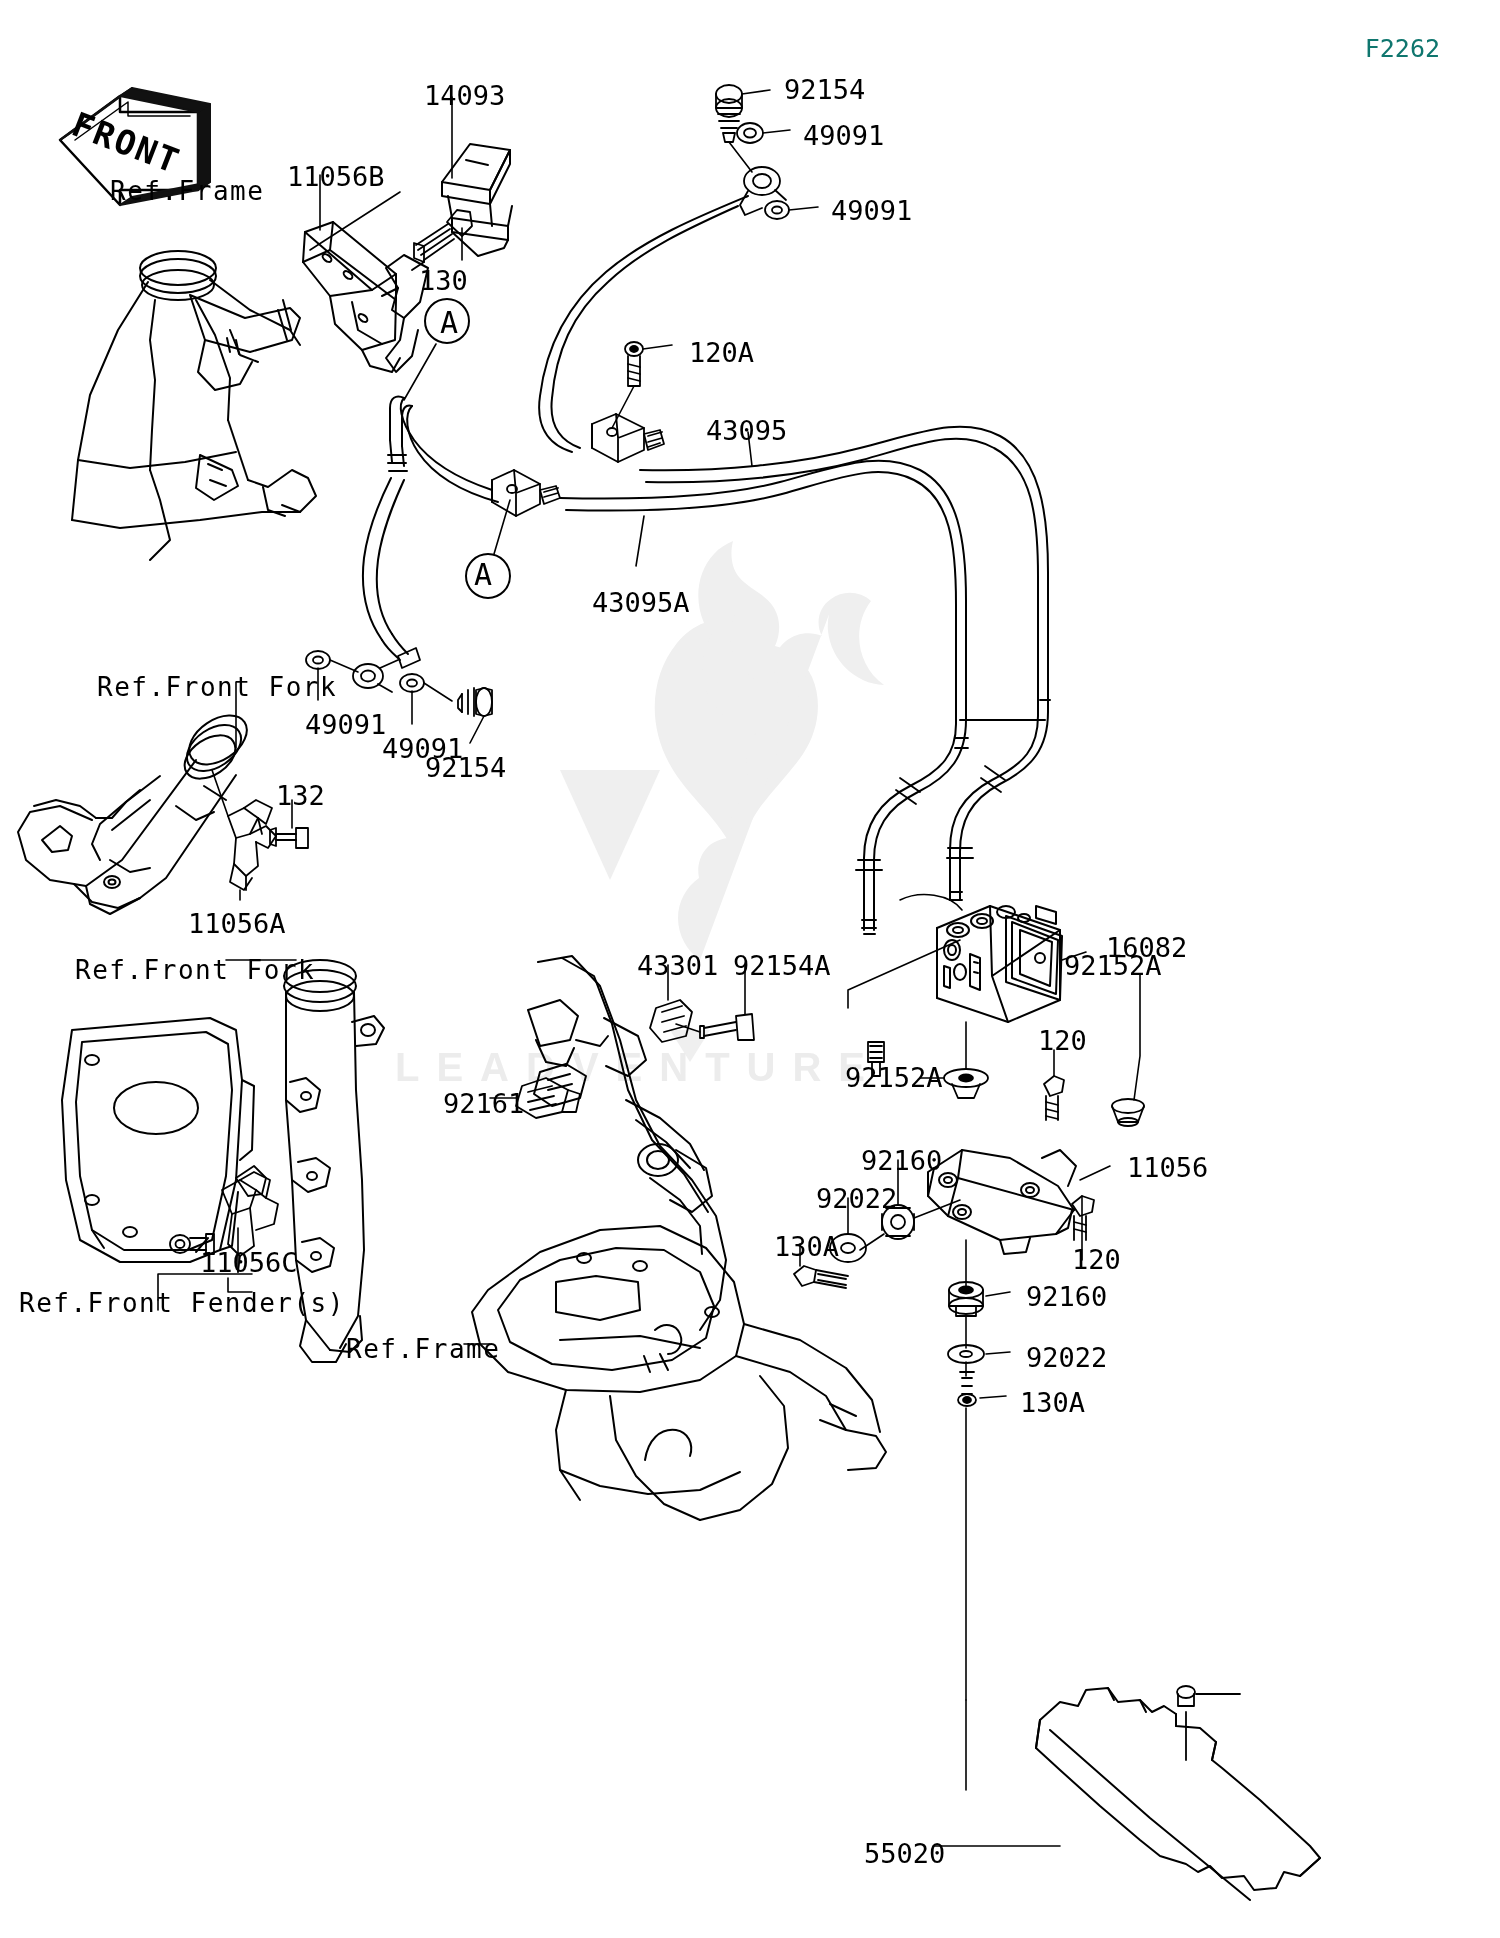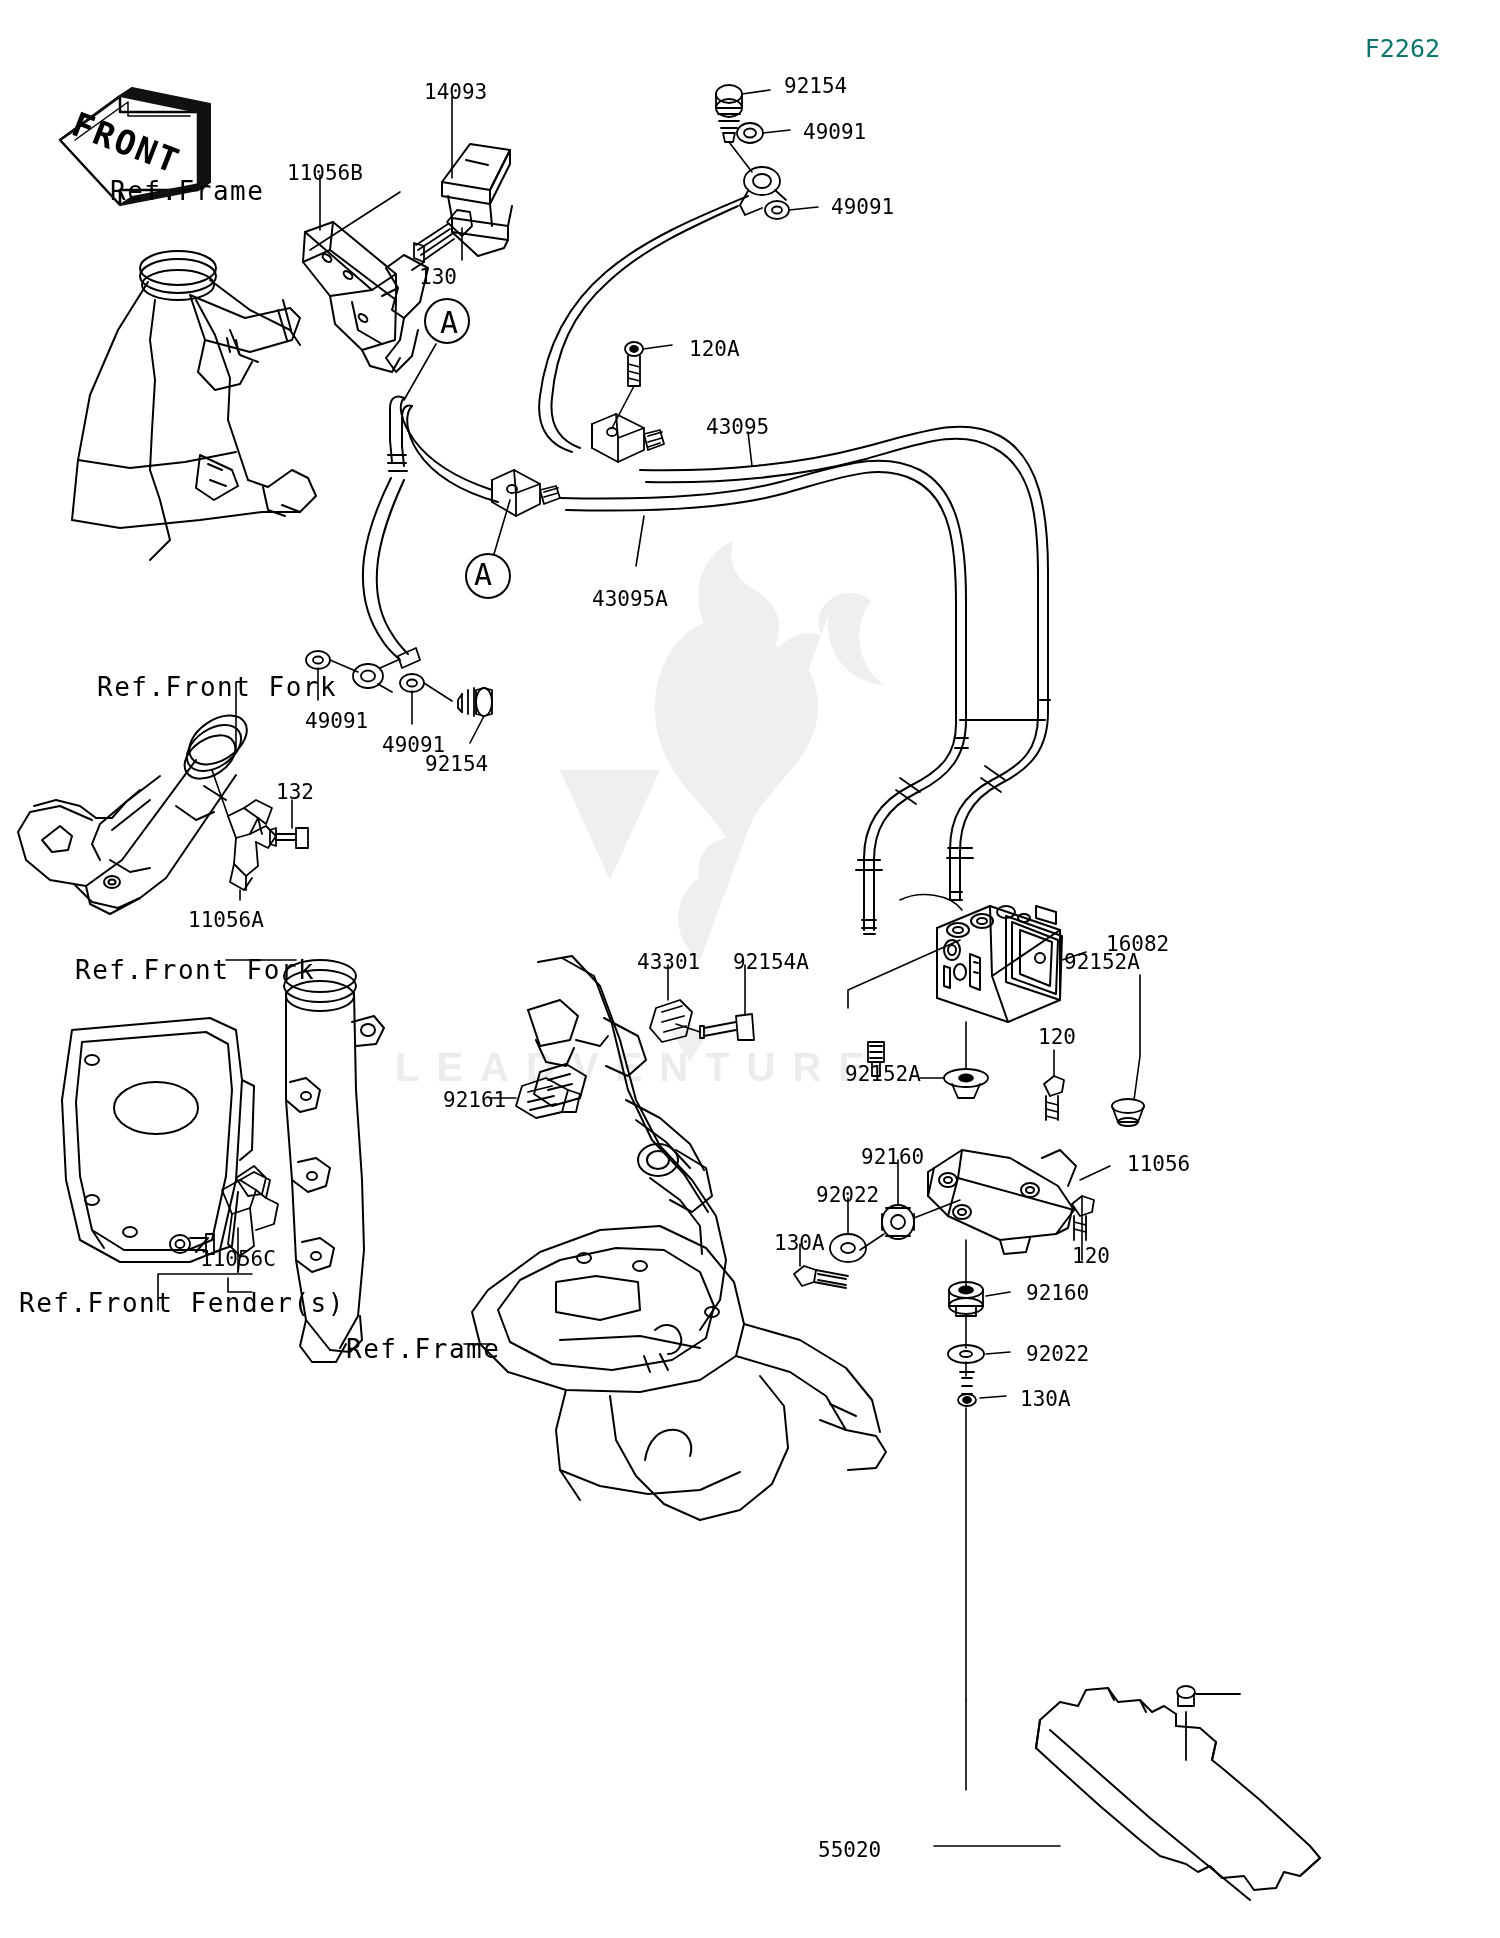--- a/index.html
+++ b/index.html
@@ -1,21 +1,21 @@
 <!DOCTYPE html>
 <html><head>
 <meta charset="utf-8">
 <style>
   html,body{margin:0;padding:0;background:#ffffff;}
   body{width:1500px;height:1938px;position:relative;overflow:hidden;
        font-family:"DejaVu Sans Mono","Liberation Mono",monospace;}
   #stage{position:absolute;inset:0;width:1500px;height:1938px;}
   svg.layer{position:absolute;top:0;left:0;width:1500px;height:1938px;}
   .lbl{position:absolute;font-family:"DejaVu Sans Mono","Liberation Mono",monospace;
-       font-size:21px;color:#000;white-space:nowrap;letter-spacing:0px;}
+       font-size:27px;color:#000;white-space:nowrap;letter-spacing:0px;}
   .lbl.ref{font-size:26px;letter-spacing:1.5px;}
   .hdr{position:absolute;font-family:"DejaVu Sans Mono","Liberation Mono",monospace;
        font-size:25px;color:#0f766e;}
   .ftr{position:absolute;font-family:"Liberation Sans","DejaVu Sans",sans-serif;
        font-size:24px;color:#000;width:100%;text-align:center;}
   .wm-text{position:absolute;font-family:"Liberation Sans","DejaVu Sans",sans-serif;
        font-size:40px;font-weight:bold;color:#ececec;letter-spacing:17px;}
   .front-badge{position:absolute;left:55px;top:78px;width:180px;height:110px;}
   .front-badge .ft{position:absolute;left:26px;top:26px;font-family:"DejaVu Sans Mono","Liberation Mono",monospace;
        font-size:34px;font-weight:bold;color:#000;transform:rotate(21deg);transform-origin:left top;letter-spacing:2px;}
@@ -600,15 +600,15 @@
   <div class="lbl" style="left:1038px;top:1025px;">120</div>
   <div class="lbl" style="left:845px;top:1062px;">92152A</div>
   <div class="lbl" style="left:1127px;top:1152px;">11056</div>
   <div class="lbl" style="left:861px;top:1145px;">92160</div>
   <div class="lbl" style="left:816px;top:1183px;">92022</div>
   <div class="lbl" style="left:774px;top:1231px;">130A</div>
   <div class="lbl" style="left:1072px;top:1244px;">120</div>
   <div class="lbl" style="left:1026px;top:1281px;">92160</div>
   <div class="lbl" style="left:1026px;top:1342px;">92022</div>
   <div class="lbl" style="left:1020px;top:1387px;">130A</div>
-  <div class="lbl" style="left:818px;top:1838px;">55020</div>
+  <div class="lbl" style="left:864px;top:1838px;">55020</div>
 
 </div>
 
 </body></html>

